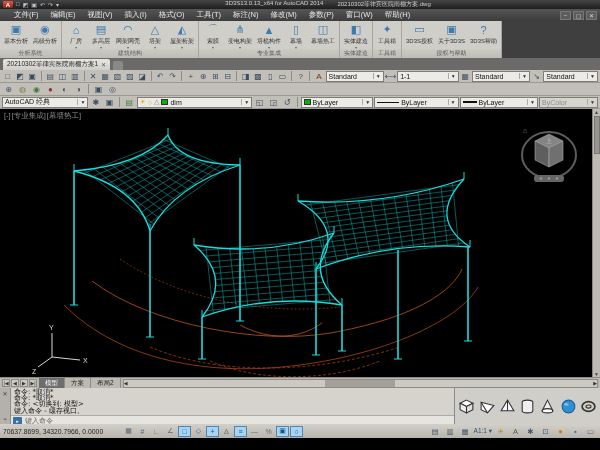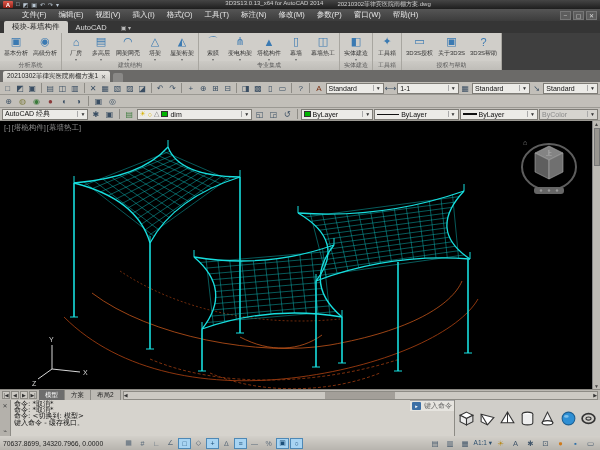--- a/index.html
+++ b/index.html
@@ -10,21 +10,21 @@
   
   .titlebar { height:9px; background:linear-gradient(#454545,#1e1e1e); display:flex; align-items:center;
     color:#cfcfcf; font-size:6px; padding:0 3px; flex:0 0 auto; }
   .logo { width:10px; height:7px; background:linear-gradient(#e05a4e,#8f1f14); color:#fff; font-size:6px;
     display:flex; align-items:center; justify-content:center; border-radius:1px; margin-right:3px; font-weight:bold;}
   .qat { display:flex; gap:3px; color:#b9c6d2; font-size:6px; }
   .titletext { flex:1; text-align:center; display:flex; justify-content:center; gap:14px; white-space:nowrap; }
 
   
   .menubar { height:12px; background:linear-gradient(#555,#3c3c3c); display:flex; align-items:center;
-    color:#e6e6e6; font-size:7.5px; padding-left:16px; flex:0 0 auto; }
+    color:#e6e6e6; font-size:7.5px; padding-left:8px; flex:0 0 auto; }
   .menubar .mi { padding:0 6px; height:100%; display:flex; align-items:center; }
   .winctl { margin-left:auto; display:flex; gap:2px; padding-right:3px; color:#ddd; font-size:6px; }
   .winctl span { width:11px; height:9px; background:#5d5d5d; border:1px solid #777; display:flex;
     align-items:center; justify-content:center; }
 
   
   .ribbontabs { height:12px; background:#353535; display:flex; align-items:flex-end; padding-left:4px;
     font-size:7.5px; flex:0 0 auto; }
   .rtab { padding:1px 8px; color:#ddd; }
   .rtab.active { background:#d0cec9; color:#1e1e1e; border-radius:2px 2px 0 0; }
@@ -83,21 +83,21 @@
   .ltab.active { background:#6d6d6d; color:#fff; }
   .hscroll { flex:1; height:9px; margin:0 2px; background:#ccc9c3; border:1px solid #8d8b85;
     display:flex; align-items:center; justify-content:space-between; font-size:5px; color:#333; }
   .hthumb { width:70px; height:7px; background:#a39f99; }
 
   
   .cmd { height:36px; display:flex; flex:0 0 auto; }
   .cmdstrip { width:11px; background:#b4b1ab; border-right:1px solid #8d8b85; display:flex;
     flex-direction:column; align-items:center; justify-content:space-between; padding:2px 0;
     font-size:6px; color:#444; }
-  .cmdmain { flex:1; display:flex; flex-direction:row; background:#d6d3cd; }
+  .cmdmain { flex:1; display:flex; flex-direction:column; background:#d6d3cd; }
   .cmdlines { flex:1; font-size:7px; line-height:6.2px; color:#111; padding:1px 3px;
     font-family:"DejaVu Sans","Liberation Sans",sans-serif; }
   .cmdinput { height:11px; background:#e6e4df; border-top:1px solid #aaa; display:flex;
     align-items:center; font-size:7px; color:#666; gap:3px; padding:0 2px; }
   .cmdinput .kicon { width:9px; height:8px; background:#3a6ea5; color:#fff; font-size:5px;
     display:flex; align-items:center; justify-content:center; border-radius:1px; }
   .cmdpalette { width:146px; background:#d0cec9; border-left:1px solid #8d8b85; display:flex;
     align-items:center; justify-content:space-evenly; }
 
   
@@ -145,25 +145,20 @@
     <span class="mi">参数(P)</span>
     <span class="mi">窗口(W)</span>
     <span class="mi">帮助(H)</span>
     <div class="winctl">
       <span>‒</span>
       <span>▢</span>
       <span>✕</span>
     </div>
   </div>
 
-  <div class="ribbontabs">
-    <span class="rtab active">模块-幕墙构件</span>
-    <span class="rtab">AutoCAD</span>
-    <span class="rtab-extra">▣ ▾</span>
-  </div>
 
   <div class="ribbon">
     <div class="rpanel">
       <div class="rbtns">
         <div class="rbtn">
           <span class="ricon">▣</span>
           <span>基本分析</span>
         </div>
         <div class="rbtn">
           <span class="ricon">◉</span>
@@ -381,21 +376,21 @@
     <div class="combo disabled" style="width:60px;">
       <span>ByColor</span>
       <span class="arrow">▼</span>
     </div>
   </div>
 
   <div class="canvasrow">
     <div class="canvas">
       <div class="vplabel">
         <span>[-]</span>
-        <span>[塔桅构件]</span>
+        <span>[专业集成]</span>
         <span>[幕墙热工]</span>
       </div>
       <svg id="model-svg" width="592" height="268" viewBox="0 0 592 268">
         <g id="g-ground">
             <path d="M64,196 C120,252 210,268 300,256 C390,244 460,210 478,178" stroke="#9e3c10" stroke-width="0.9" fill="none"></path>
             <path d="M92,172 C150,216 260,236 330,224 C410,210 452,184 462,160" stroke="#c4561a" stroke-width="0.8" fill="none"></path>
             <path d="M150,238 C220,268 320,264 400,238" stroke="#9e3c10" stroke-width="0.8" fill="none" stroke-dasharray="3,2"></path>
             <path d="M210,252 C260,274 330,272 380,252" stroke="#9e3c10" stroke-width="0.8" fill="none" stroke-dasharray="3,2"></path>
             <path d="M240,216 C270,232 300,230 322,214" stroke="#c4561a" stroke-width="0.8" fill="none"></path>
             <path d="M120,150 C180,190 260,206 340,198" stroke="#9e3c10" stroke-width="0.7" fill="none" stroke-dasharray="2,2"></path>

